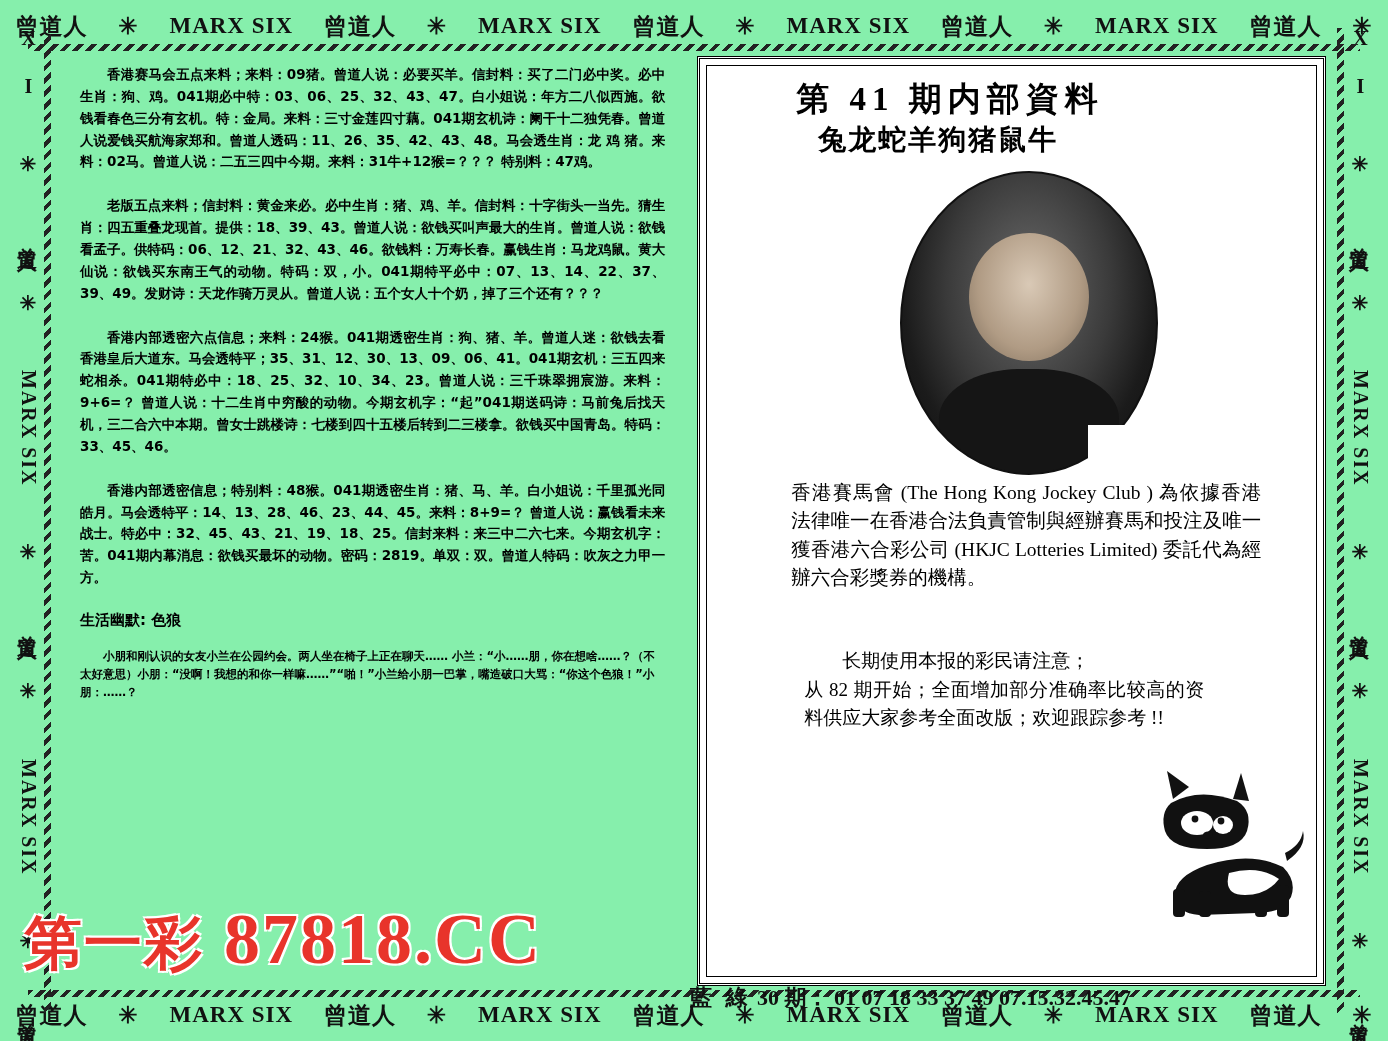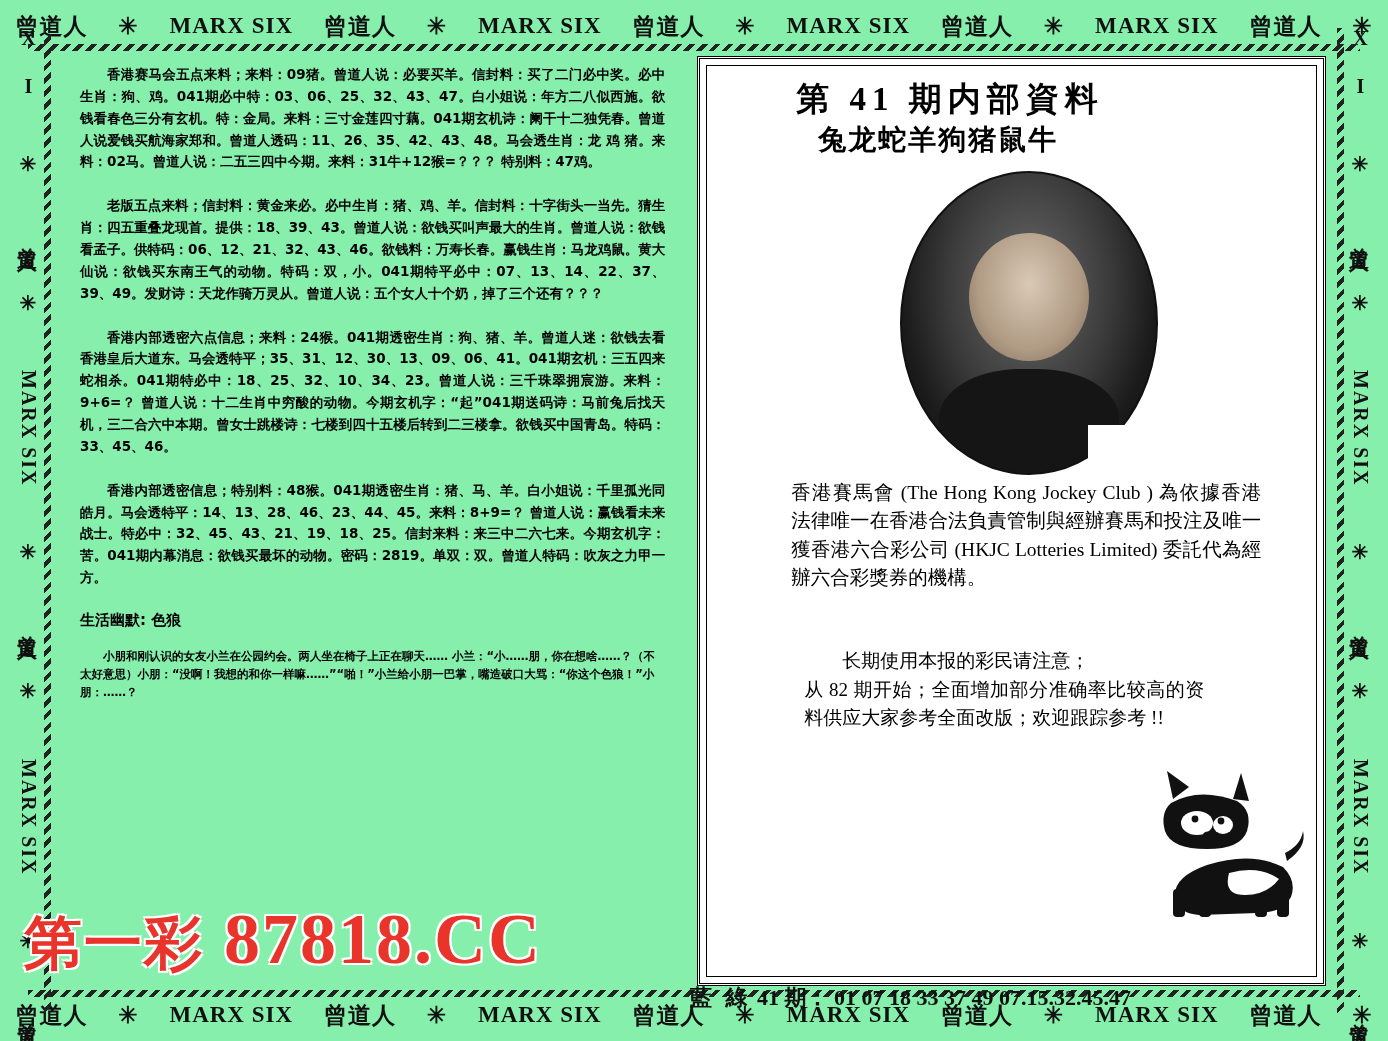--- a/index.html
+++ b/index.html
@@ -278,21 +278,21 @@
           <circle cx="58" cy="50" r="3.4"></circle>
           <circle cx="84" cy="52" r="3.4"></circle>
           <ellipse cx="71" cy="66" rx="5" ry="3.4"></ellipse>
         </g>
       </svg>
     </div>
   </div>
 
   <div class="result-line">
     <span class="lbl">藍 綠</span>
-    <span>41 期：</span>
+    <span>30 期：</span>
     <span>01 07 18 33 37 49 07.15.32.45.47</span>
   </div>
 
   <div class="watermark">
     <span class="cn">第一彩</span>
     <span>87818.CC</span>
   </div>
 
 </div>
 

